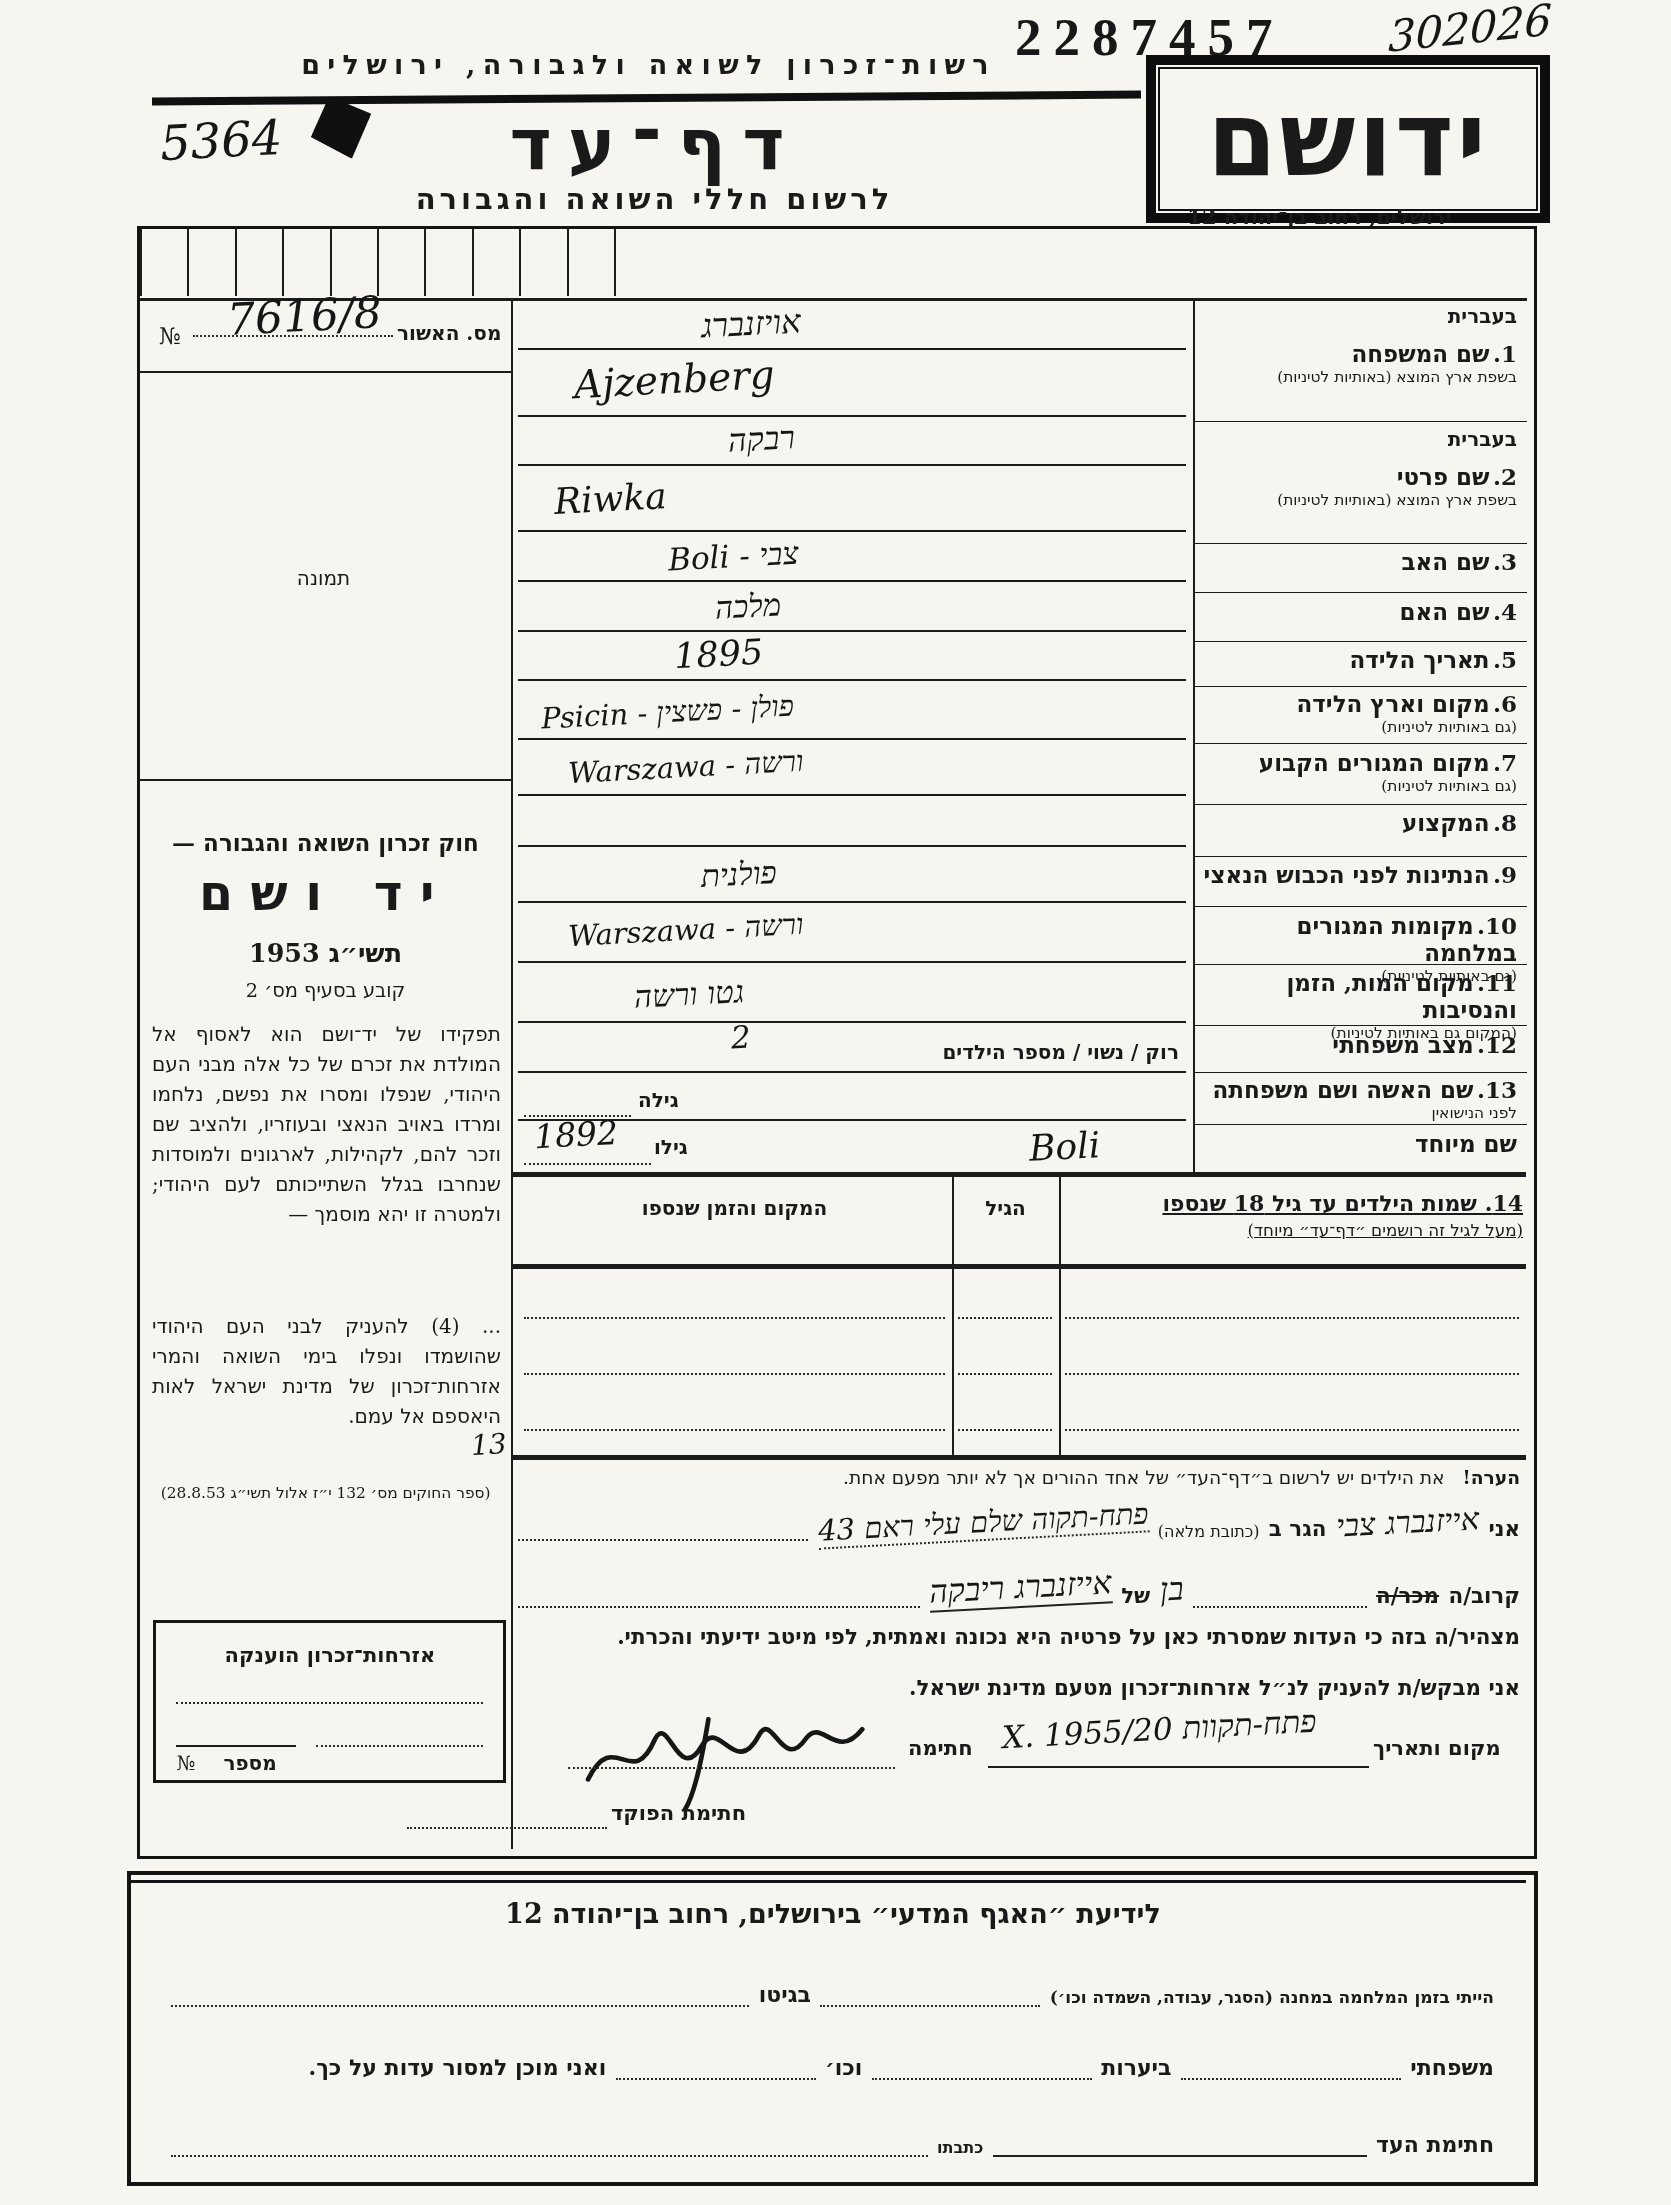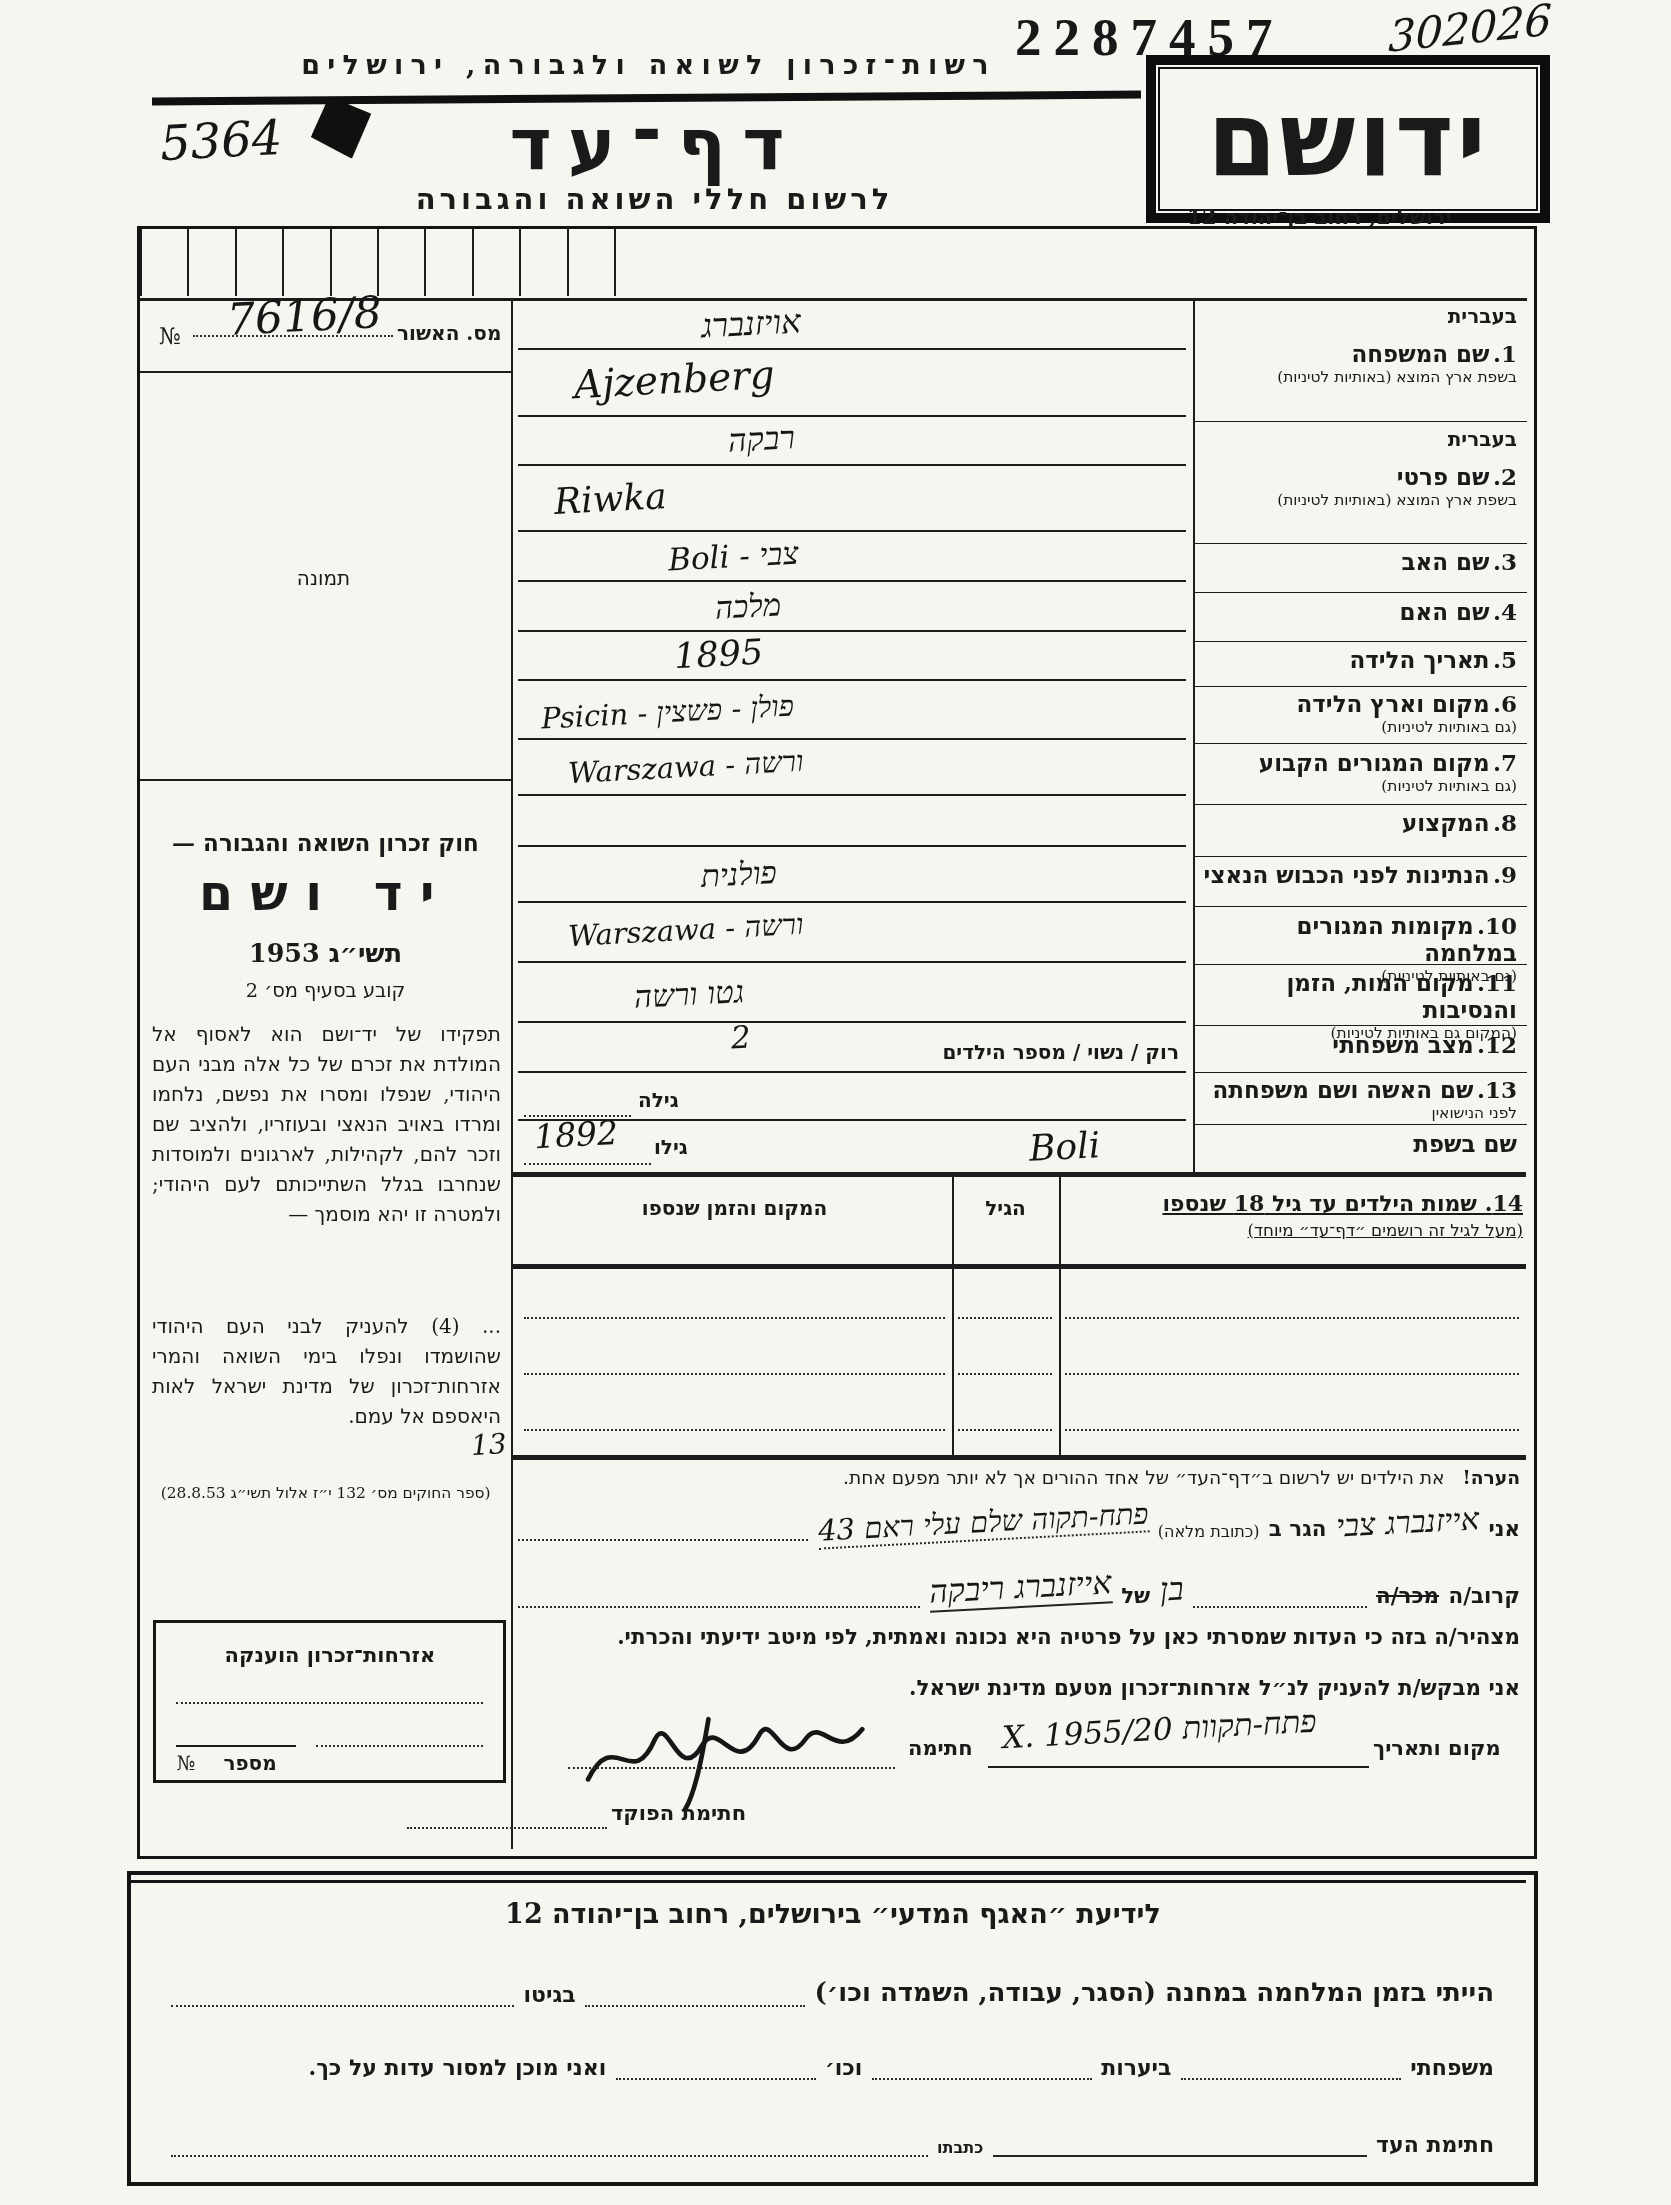--- a/index.html
+++ b/index.html
@@ -143,21 +143,21 @@
       <div class="fsub">(המקום גם באותיות לטיניות)</div>
     </div>
     <div class="fld" style="top:802px;">
       <span class="fnum">12.</span> <span class="fnum">מצב משפחתי</span>
     </div>
     <div class="fld" style="top:847px;">
       <div><span class="fnum">13.</span> <span class="fnum">שם האשה ושם משפחתה</span></div>
       <div class="fsub">לפני הנישואין</div>
     </div>
     <div class="fld" style="top:901px;">
-      <span class="fnum">שם בשפת</span>
+      <span class="fnum">שם מיוחד</span>
     </div>
 
     <div class="lineS" style="left:1053px;top:192px;width:334px;height:1.3px;"></div>
     <div class="lineS" style="left:1053px;top:314px;width:334px;height:1.3px;"></div>
     <div class="lineS" style="left:1053px;top:363px;width:334px;height:1.3px;"></div>
     <div class="lineS" style="left:1053px;top:412px;width:334px;height:1.3px;"></div>
     <div class="lineS" style="left:1053px;top:457px;width:334px;height:1.3px;"></div>
     <div class="lineS" style="left:1053px;top:514px;width:334px;height:1.3px;"></div>
     <div class="lineS" style="left:1053px;top:575px;width:334px;height:1.3px;"></div>
     <div class="lineS" style="left:1053px;top:627px;width:334px;height:1.3px;"></div>
@@ -273,21 +273,21 @@
       <div class="abs rtl b" style="left:67px;top:128px;font-size:20px;">מספר</div>
       <div class="abs" style="left:20px;top:128px;font-size:20px;">№</div>
     </div>
   </div>
 
   <div class="botbox">
     <div class="abs" style="left:0;top:5.3px;width:1395px;height:2.7px;background:#141414;"></div>
     <div class="abs rtl ctr b" style="left:134px;top:23px;width:1136px;font-size:27px;">לידיעת ״האגף המדעי״ בירושלים, רחוב בן־יהודה 12</div>
 
     <div class="dflex" style="left:40px;top:95px;width:1323px;height:37px;">
-      <span class="b nw" style="font-size:26px;margin-top:41px;">הייתי בזמן המלחמה במחנה (הסגר, עבודה, השמדה וכו׳)</span>
+      <span class="b nw" style="font-size:17px;margin-top:41px;">הייתי בזמן המלחמה במחנה (הסגר, עבודה, השמדה וכו׳)</span>
       <span class="fill" style="max-width:220px;"></span>
       <span class="b nw" style="font-size:22px;">בגיטו</span>
       <span class="fill"></span>
     </div>
 
     <div class="dflex" style="left:40px;top:168px;width:1323px;height:37px;">
       <span class="b nw" style="font-size:22px;">משפחתי</span>
       <span class="fill" style="max-width:220px;"></span>
       <span class="b nw" style="font-size:22px;">ביערות</span>
       <span class="fill" style="max-width:220px;"></span>

